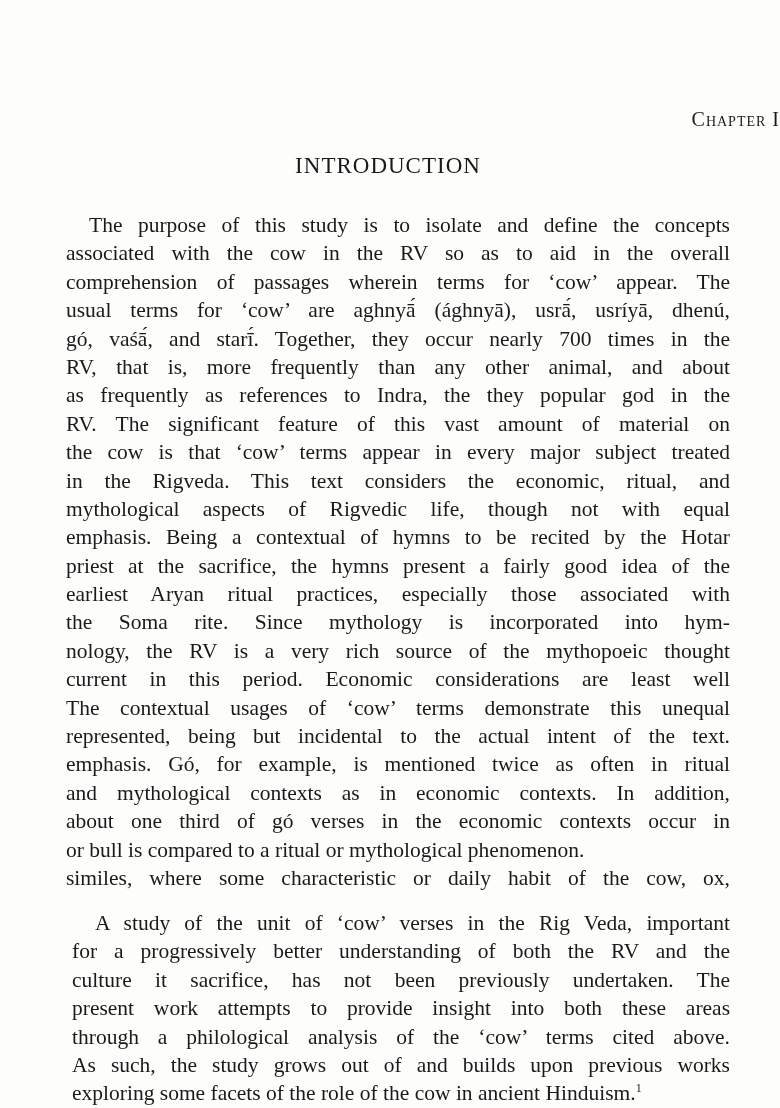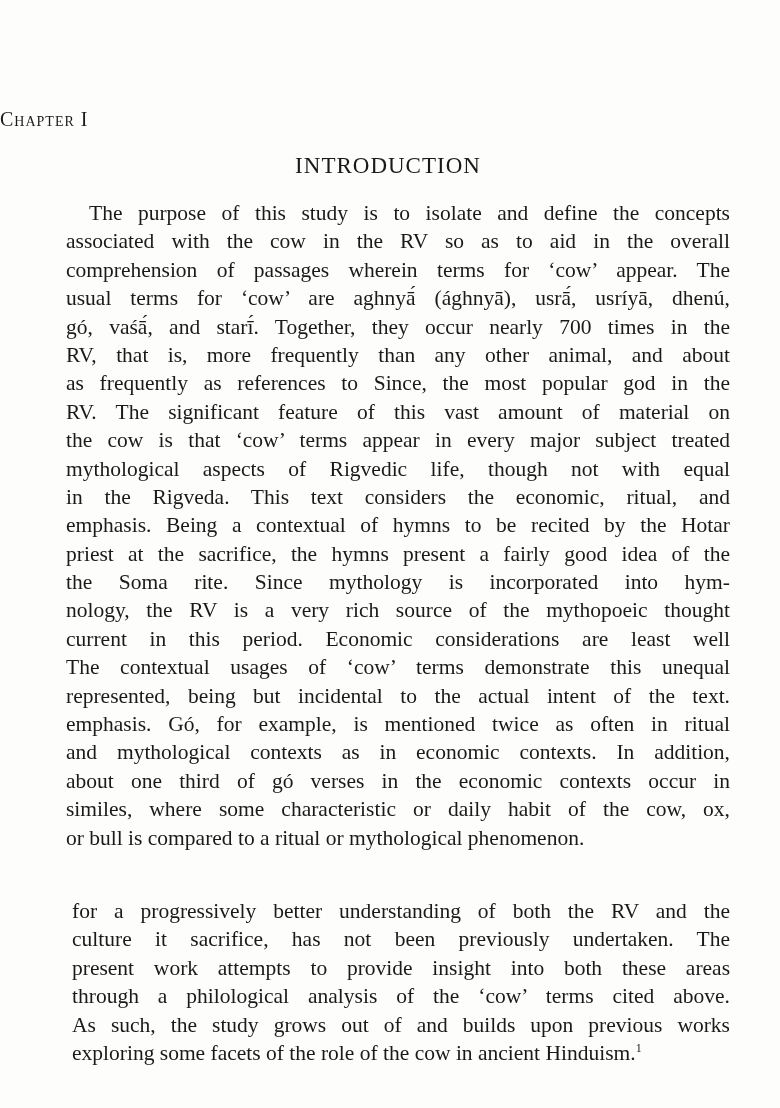--- a/index.html
+++ b/index.html
@@ -1,65 +1,67 @@
 <!DOCTYPE html>
 <html><head>
 <meta charset="utf-8">
 <style>
   html, body { margin: 0; padding: 0; background: #ffffff; }
   body { width: 780px; height: 1108px; overflow: hidden; position: relative;
          font-family: "Liberation Serif", "DejaVu Serif", serif; color: #1a1a1a; }
   .page { position: absolute; left: 0; top: 0; width: 780px; height: 1108px; background: #fdfdfc; }
-  .chapter { position: absolute; top: 108px; left: 0; width: 780px; text-align: left;
+  .chapter { position: absolute; top: 108px; left: 0; width: 780px; text-align: right;
              font-size: 20px; font-variant: small-caps; letter-spacing: 1px; }
   .title { position: absolute; top: 153px; left: 0; width: 776px; text-align: center;
            font-size: 23px; letter-spacing: 1px; }
   .para { position: absolute; left: 66px; width: 664px; font-size: 21.5px; }
   .line { height: 28.4px; line-height: 28.4px; white-space: nowrap; text-align: justify;
           text-align-last: justify; }
   .line.last { text-align-last: left; }
-  .line.indent { padding-left: 23px; }
+  .line.indent { padding-left: 23px; margin-top: 12px; }
   .p1 { top: 199px; }
   .p2 { top: 897px; left: 72px; width: 658px; }
   sup { font-size: 12px; vertical-align: 8px; line-height: 0; }
 </style>
 </head>
 <body>
 
 <div class="page">
   <div class="chapter">Chapter I</div>
   <div class="title">INTRODUCTION</div>
 
   <div class="para p1">
     <div class="line indent">The purpose of this study is to isolate and define the concepts</div>
     <div class="line">associated with the cow in the RV so as to aid in the overall</div>
     <div class="line">comprehension of passages wherein terms for ‘cow’ appear. The</div>
     <div class="line">usual terms for ‘cow’ are aghnyā́ (ághnyā), usrā́, usríyā, dhenú,</div>
     <div class="line">gó, vaśā́, and starī́. Together, they occur nearly 700 times in the</div>
     <div class="line">RV, that is, more frequently than any other animal, and about</div>
-    <div class="line">as frequently as references to Since, the most popular god in the</div>
+    <div class="line">as frequently as references to Indra, the they popular god in the</div>
     <div class="line">RV. The significant feature of this vast amount of material on</div>
     <div class="line">the cow is that ‘cow’ terms appear in every major subject treated</div>
+    <div class="line">in the Rigveda. This text considers the economic, ritual, and</div>
     <div class="line">mythological aspects of Rigvedic life, though not with equal</div>
-    <div class="line">in the Rigveda. This text considers the economic, ritual, and</div>
     <div class="line">emphasis. Being a contextual of hymns to be recited by the Hotar</div>
     <div class="line">priest at the sacrifice, the hymns present a fairly good idea of the</div>
+    <div class="line">earliest Aryan ritual practices, especially those associated with</div>
     <div class="line">the Soma rite. Since mythology is incorporated into hym-</div>
     <div class="line">nology, the RV is a very rich source of the mythopoeic thought</div>
     <div class="line">current in this period. Economic considerations are least well</div>
     <div class="line">The contextual usages of ‘cow’ terms demonstrate this unequal</div>
     <div class="line">represented, being but incidental to the actual intent of the text.</div>
     <div class="line">emphasis. Gó, for example, is mentioned twice as often in ritual</div>
     <div class="line">and mythological contexts as in economic contexts. In addition,</div>
     <div class="line">about one third of gó verses in the economic contexts occur in</div>
+    <div class="line last">or bull is compared to a ritual or mythological phenomenon.</div>
     <div class="line">similes, where some characteristic or daily habit of the cow, ox,</div>
-    <div class="line last">or bull is compared to a ritual or mythological phenomenon.</div>
   </div>
 
   <div class="para p2">
+    <div class="line indent">A study of the unit of ‘cow’ verses in the Rig Veda, important</div>
     <div class="line">for a progressively better understanding of both the RV and the</div>
     <div class="line">culture it sacrifice, has not been previously undertaken. The</div>
     <div class="line">present work attempts to provide insight into both these areas</div>
     <div class="line">through a philological analysis of the ‘cow’ terms cited above.</div>
     <div class="line">As such, the study grows out of and builds upon previous works</div>
     <div class="line last"><span>exploring some facets of the role of the cow in ancient Hinduism.</span><sup>1</sup></div>
   </div>
 </div>
 
 </body></html>

